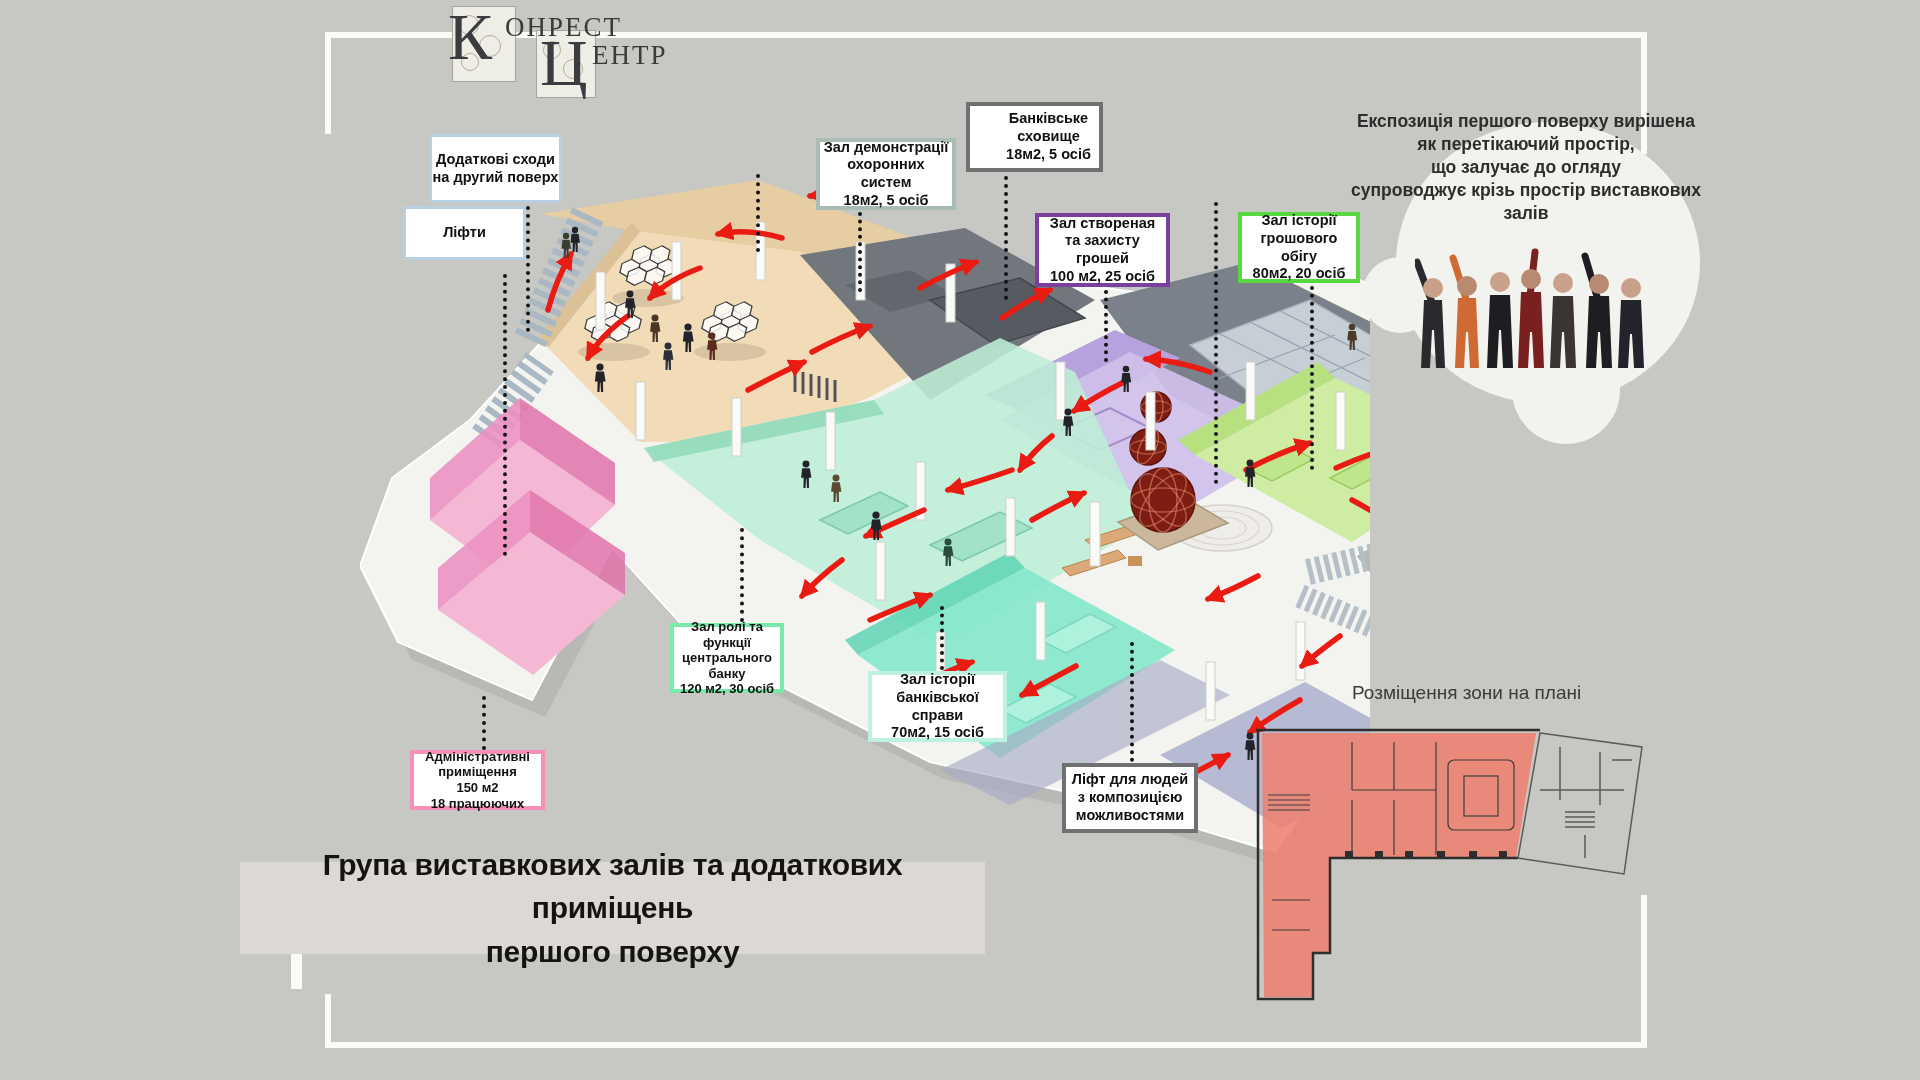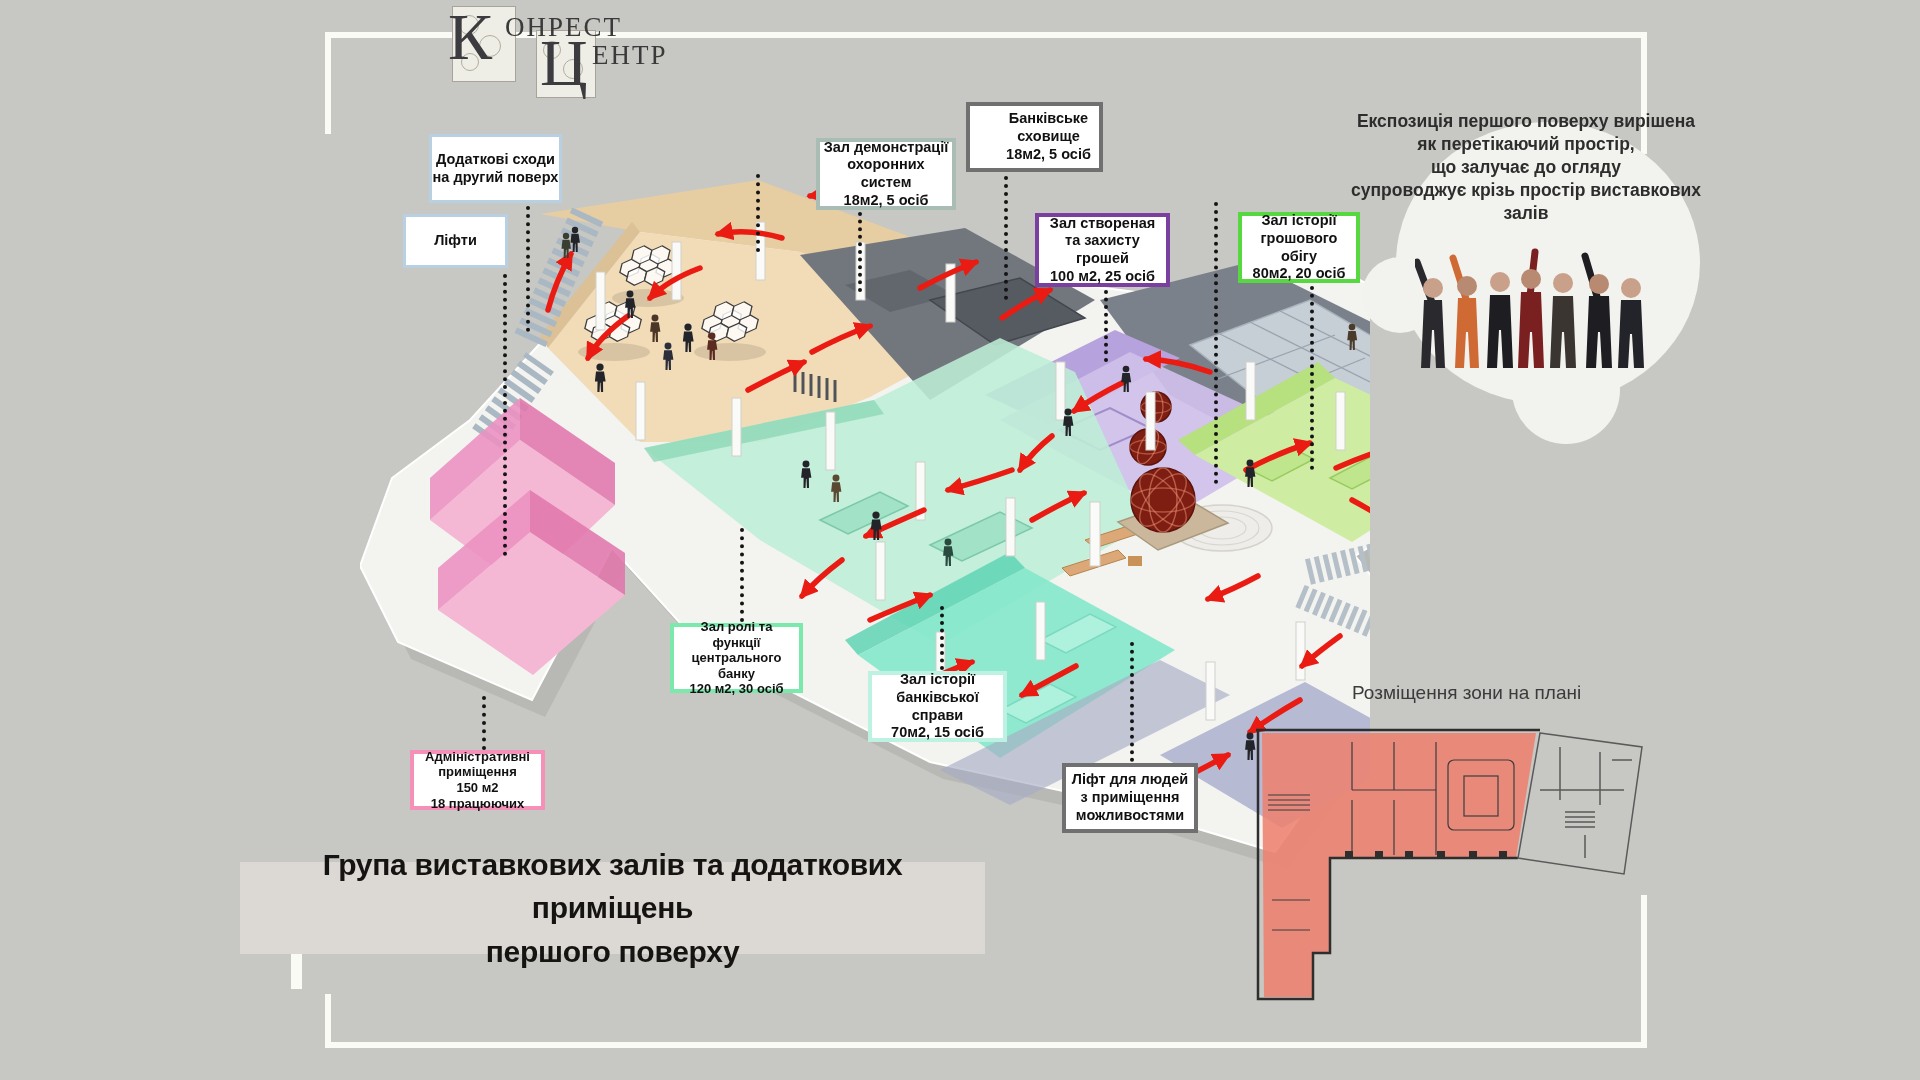--- a/index.html
+++ b/index.html
@@ -26,28 +26,28 @@
   .logo-small{position:absolute;font-family:"Liberation Serif",serif;font-size:27px;
               letter-spacing:2px;color:#3a3a3a;}
 
   
   .callout{position:absolute;background:#ffffff;border:4px solid #888;
            box-sizing:border-box;display:flex;align-items:center;justify-content:center;
            text-align:center;font-size:14.5px;font-weight:700;color:#111;
            line-height:1.22;white-space:pre-line;z-index:6;}
   .callout.small{font-size:13px;line-height:1.2;}
   #co-extra{left:418px;top:134px;width:133px;height:69px;border-width:3px;margin-left:11px;}
-  #co-lifts{left:403px;top:214px;width:105px;height:54px;border-width:3px;}
+  #co-lifts{left:403px;top:206px;width:123px;height:54px;border-width:3px;}
   #co-monetary{left:650px;top:95px;width:140px;height:76px;}
   #co-security{left:816px;top:138px;width:140px;height:72px;}
   #co-vault{left:966px;top:102px;width:137px;height:70px;}
   #co-photo{left:1137px;top:126px;width:136px;height:73px;}
   #co-creation{left:1035px;top:213px;width:135px;height:74px;}
   #co-circulation{left:1238px;top:212px;width:122px;height:71px;}
-  #co-central{left:670px;top:623px;width:133px;height:70px;}
+  #co-central{left:670px;top:623px;width:114px;height:70px;}
   #co-bankhist{left:868px;top:671px;width:139px;height:71px;}
   #co-admin{left:410px;top:750px;width:135px;height:60px;}
   #co-acclift{left:1062px;top:763px;width:136px;height:70px;}
 
   
   .leader{position:absolute;width:0;border-left:4px dotted #141414;z-index:5;}
 
   
   #description{position:absolute;left:1348px;top:110px;width:356px;z-index:6;
                text-align:center;font-size:17.5px;font-weight:700;color:#2d2d2d;
@@ -350,21 +350,21 @@
 центрального банку
 120 м2, 30 осіб</div>
   <div class="callout" id="co-bankhist" style="border-color: rgb(189, 242, 226);">Зал історії
 банківської справи
 70м2, 15 осіб</div>
   <div class="callout small" id="co-admin" style="border-color: rgb(245, 145, 184);">Адміністративні
 приміщення
 150 м2
 18 працюючих</div>
   <div class="callout" id="co-acclift" style="border-color: rgb(112, 112, 112);">Ліфт для людей
-з приміщення
+з композицією
 можливостями</div>
 
   <div class="blob" id="blob-big"></div>
   <div class="blob" id="blob-small1"></div>
   <div class="blob" id="blob-small2"></div>
   <div id="description">Експозиція першого поверху вирішена
 як перетікаючий простір,
 що залучає до огляду
 супроводжує крізь простір виставкових
 залів</div>

